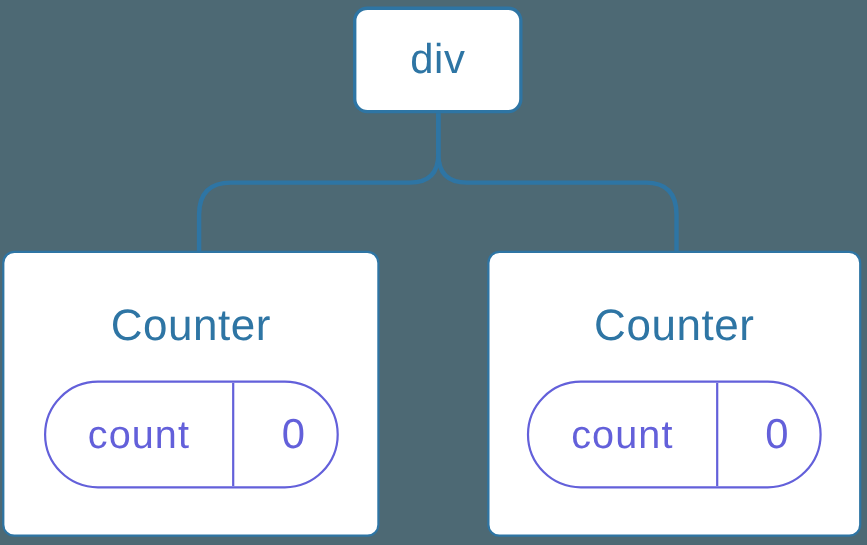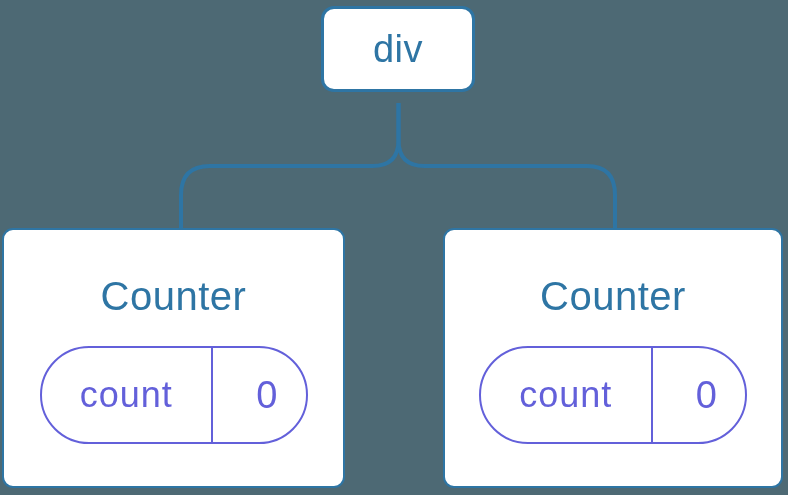--- a/index.html
+++ b/index.html
@@ -28,21 +28,21 @@
     pointer-events: none;
   }
   .connector path {
     fill: none;
     stroke: var(--node-border-blue);
     stroke-width: 4;
   }
   .root-node {
     position: absolute;
     left: 321px; top: 6px;
-    width: 154px; height: 86px;
+    width: 154px; height: 97px;
     background: var(--node-fill);
     border: 3px solid var(--node-border-blue);
     border-radius: 13px;
     display: flex;
     align-items: center;
     justify-content: center;
   }
   .root-label {
     font-size: 38px;
     color: var(--node-border-blue);

